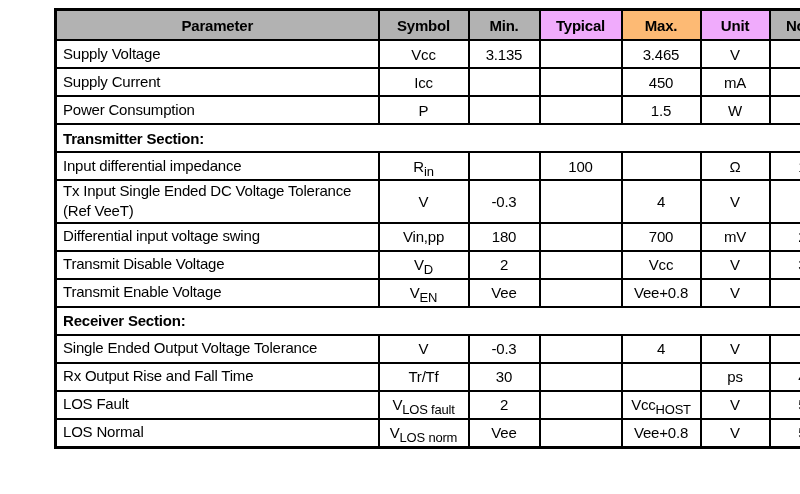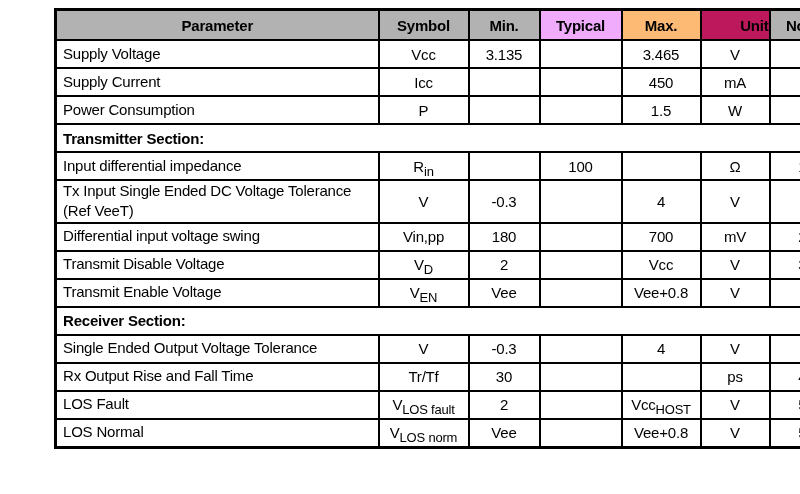--- a/index.html
+++ b/index.html
@@ -72,21 +72,21 @@
         <col style="width: 69px;">
         <col style="width: 66px;">
       </colgroup>
     <thead>
       <tr>
           <th style="background: rgb(178, 178, 178);">Parameter</th>
           <th style="background: rgb(178, 178, 178);">Symbol</th>
           <th style="background: rgb(178, 178, 178);">Min.</th>
           <th style="background: #f0abfc;">Typical</th>
           <th style="background: #fdba74;">Max.</th>
-          <th style="background: #be185d; text-align: right;">Unit</th>
+          <th style="background: #f0abfc;">Unit</th>
           <th style="background: rgb(178, 178, 178);">Note</th>
         </tr>
     </thead>
     <tbody>
         <tr>
           <td class="param">Supply Voltage</td>
           <td>Vcc</td>
           <td>3.135</td>
           <td></td>
           <td>3.465</td>

